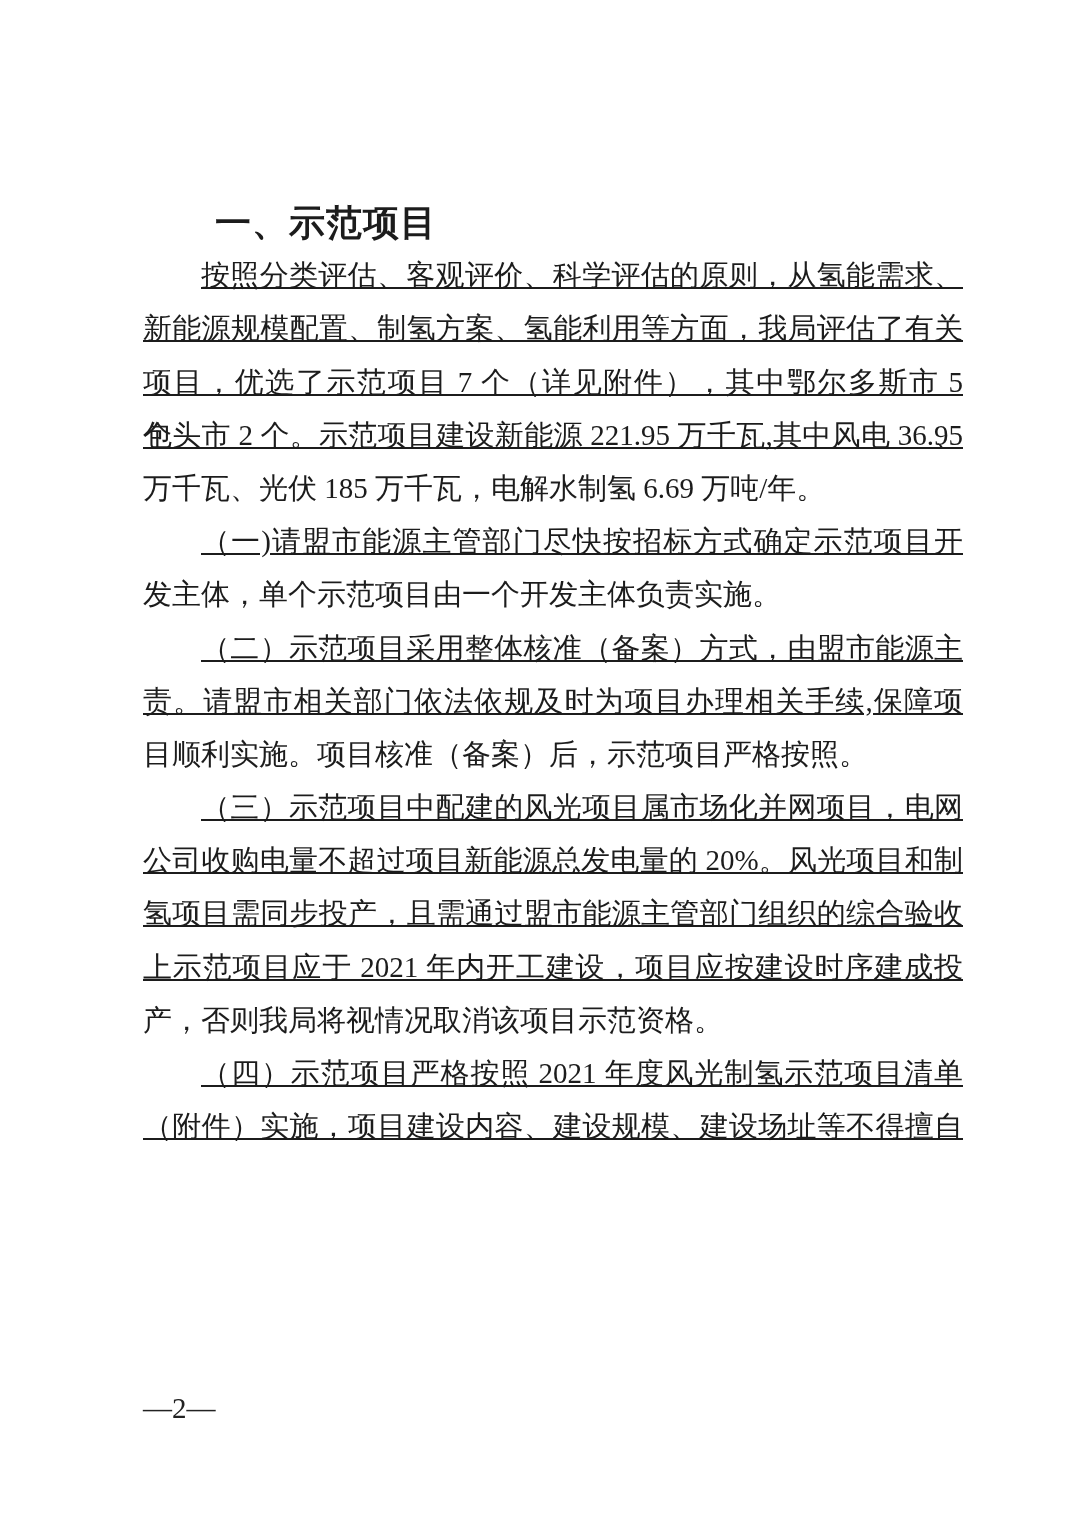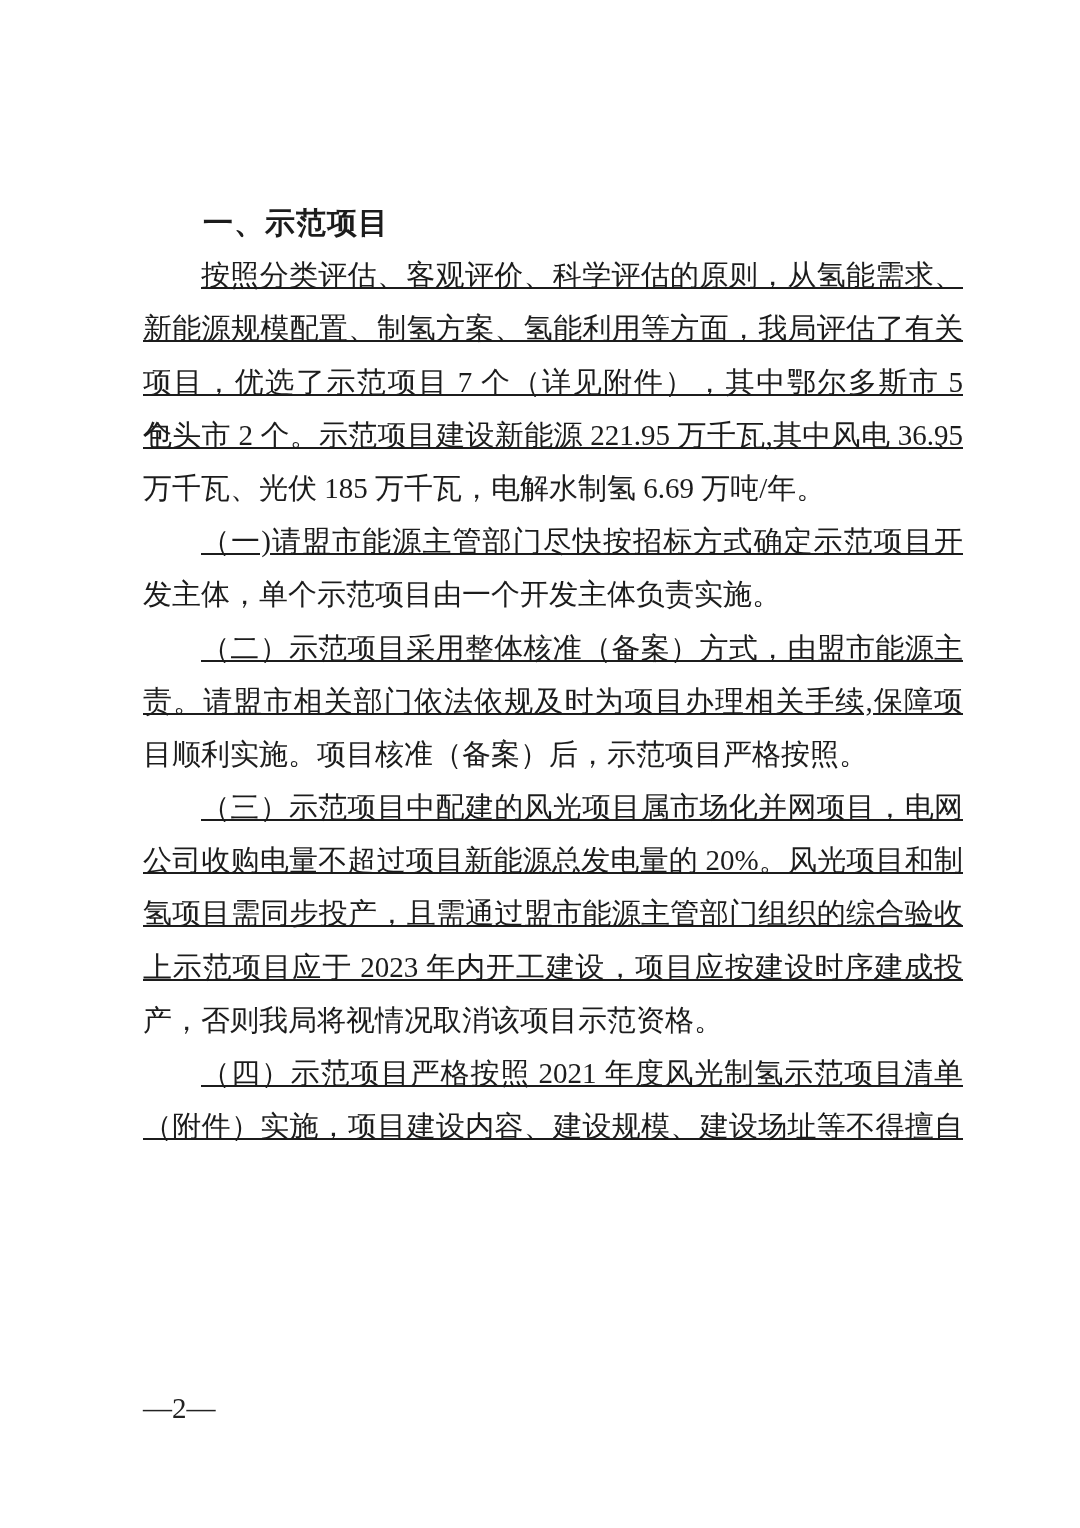--- a/index.html
+++ b/index.html
@@ -30,21 +30,21 @@
     text-align: justify;
     text-align-last: justify;
     text-decoration: underline;
   }
   .indent {
     text-indent: 2em;
   }
   .heading {
     font-family: "Liberation Sans", "DejaVu Sans", sans-serif;
     font-weight: 700;
-    font-size: 30px;
+    font-size: 36px;
     letter-spacing: 1px;
   }
   .page-number {
     position: absolute;
     left: 143px;
     top: 1390px;
     font-size: 29px;
     line-height: 36px;
     color: #222222;
   }
@@ -60,19 +60,19 @@
   <div class="line just">包头市 2 个。示范项目建设新能源 221.95 万千瓦,其中风电 36.95</div>
   <div class="line">万千瓦、光伏 185 万千瓦，电解水制氢 6.69 万吨/年。</div>
   <div class="line just indent">（一)请盟市能源主管部门尽快按招标方式确定示范项目开</div>
   <div class="line">发主体，单个示范项目由一个开发主体负责实施。</div>
   <div class="line just indent">（二）示范项目采用整体核准（备案）方式，由盟市能源主</div>
   <div class="line just">责。请盟市相关部门依法依规及时为项目办理相关手续,保障项</div>
   <div class="line">目顺利实施。项目核准（备案）后，示范项目严格按照。</div>
   <div class="line just indent">（三）示范项目中配建的风光项目属市场化并网项目，电网</div>
   <div class="line just">公司收购电量不超过项目新能源总发电量的 20%。风光项目和制</div>
   <div class="line just">氢项目需同步投产，且需通过盟市能源主管部门组织的综合验收</div>
-  <div class="line just">上示范项目应于 2023 年内开工建设，项目应按建设时序建成投</div>
+  <div class="line just">上示范项目应于 2021 年内开工建设，项目应按建设时序建成投</div>
   <div class="line">产，否则我局将视情况取消该项目示范资格。</div>
   <div class="line just indent">（四）示范项目严格按照 2021 年度风光制氢示范项目清单</div>
   <div class="line just">（附件）实施，项目建设内容、建设规模、建设场址等不得擅自</div>
 </div>
 
 <div class="page-number">—2—</div>
 
 </body></html>

